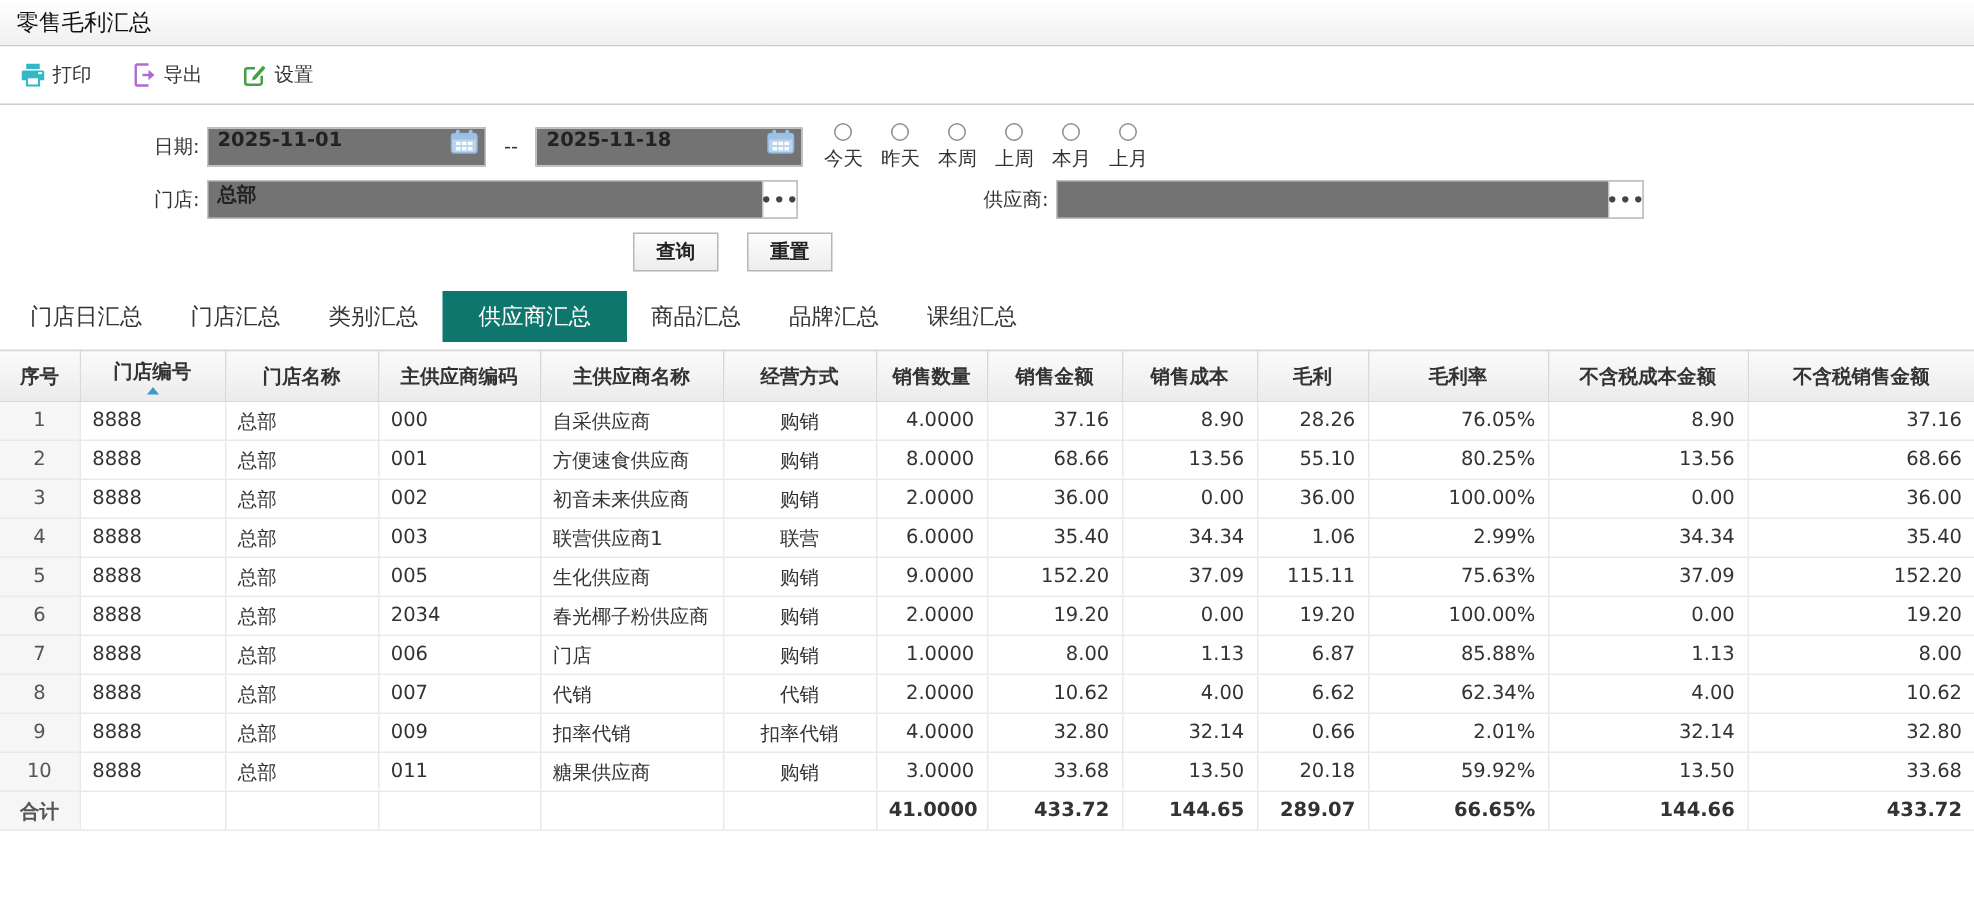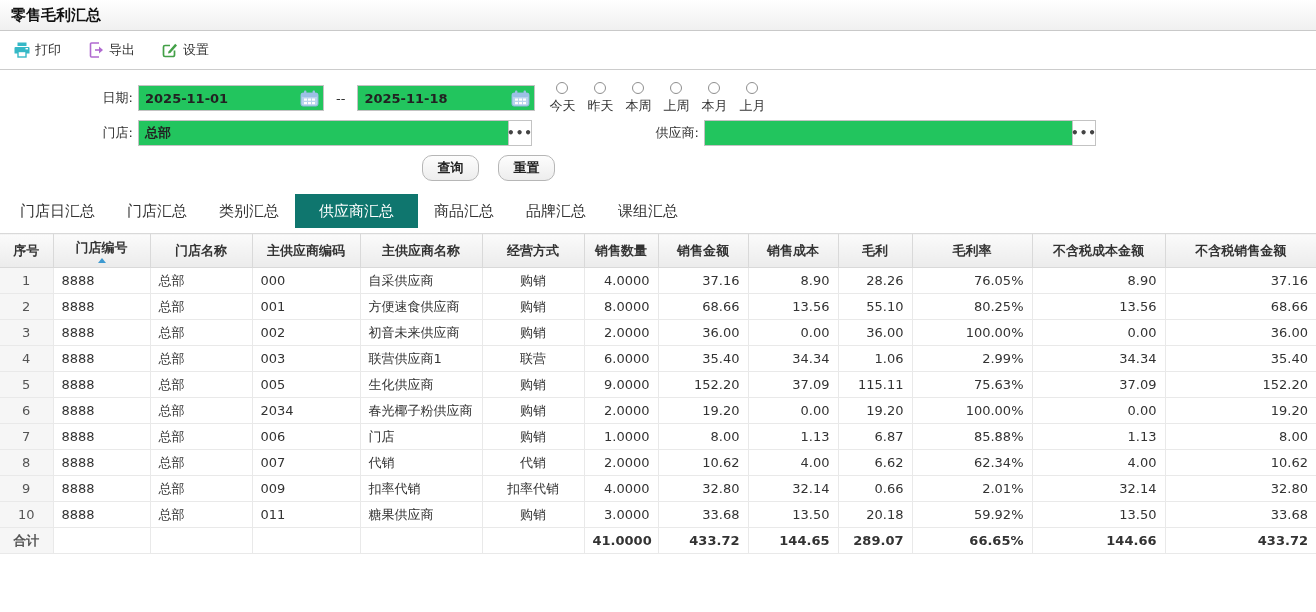--- a/index.html
+++ b/index.html
@@ -1,50 +1,50 @@
 <!DOCTYPE html>
 <html><head>
 <meta charset="utf-8">
 <style>
   * { margin:0; padding:0; box-sizing:border-box; }
   html,body { width:1316px; height:612px; overflow:hidden; background:#fff;
     font-family:"DejaVu Sans","Liberation Sans",sans-serif; }
 
   
-  .titlebar { height:31px; line-height:30px; padding:0 11px; font-size:15px; font-weight:bold;
+  .titlebar { height:31px; line-height:30px; padding:0 11px; font-size:15px; font-weight:normal;
     color:#111; background:linear-gradient(#ffffff,#f0f0f0); border-bottom:1px solid #c9c9c9; }
 
   
   .toolbar { height:39px; display:flex; gap:27px; padding:0 14px;
     background:#fff; border-bottom:1px solid #cccccc; }
   .tool { display:flex; align-items:center; gap:5px; font-size:13px; color:#333; cursor:pointer; }
   .tool svg { display:block; }
 
   
   .filter { padding-top:15px; }
   .frow { display:flex; align-items:center; height:26px; margin-bottom:9px; }
   .flabel { width:138px; text-align:right; font-size:13px; color:#333; padding-right:5px; flex:none; }
-  .ibox { display:flex; align-items:center; height:26px; border:1px solid #c3c3c3; background:#22c55e; }
+  .ibox { display:flex; align-items:flex-start; height:26px; border:1px solid #c3c3c3; background:#737373; }
   .ibox .itext { flex:1; font-size:13px; font-weight:bold; color:#222; padding:0 6px;
     white-space:nowrap; overflow:hidden; }
   .ibox .ical { flex:none; padding-right:4px; display:flex; align-items:center; }
   .ibox .ibtn { flex:none; width:23px; height:24px; border-left:1px solid #c3c3c3;
     background:#fff; display:flex; align-items:center; justify-content:center;
     font-size:12px; font-weight:bold; color:#444; letter-spacing:1px; cursor:pointer; }
   .chev { display:inline-block; width:7px; height:7px; border:solid #555; border-width:0 2px 2px 0;
     transform:rotate(45deg); margin-top:-4px; }
   .dash { margin:0 12px; font-size:13px; color:#333; }
   .radios { display:flex; align-items:center; margin-left:14px; gap:12px; font-size:13px; color:#333; }
   .radio { display:flex; align-items:center; gap:3px; cursor:pointer;flex-direction:column; }
   .rdot { width:12px; height:12px; border:1px solid #8f8f8f; border-radius:50%; background:#fff; flex:none; }
   .hint { font-size:14px; color:#ff0000; margin-left:150px; white-space:nowrap; }
 
   
   .btnrow { margin:9px 0 0 422px; display:flex; gap:19px; }
-  .qbtn { width:57px; height:26px; border:1px solid #b6b6b6; border-radius:10px;
+  .qbtn { width:57px; height:26px; border:1px solid #b6b6b6; border-radius:0;
     background:linear-gradient(#fdfdfd,#ededed); font-size:13px; font-weight:bold; color:#222;
     font-family:inherit; cursor:pointer; }
 
   
   .tabs { display:flex; margin-top:13px; padding-left:4px; height:34px; align-items:stretch; }
   .tab { padding:0 16px; line-height:34px; font-size:15px; color:#333; cursor:pointer; white-space:nowrap; }
   .tab.active { background:#0f766e; color:#fff; padding:0 24px; }
 
   
   table { width:1316px; table-layout:fixed; border-collapse:collapse; margin-top:5px; }

